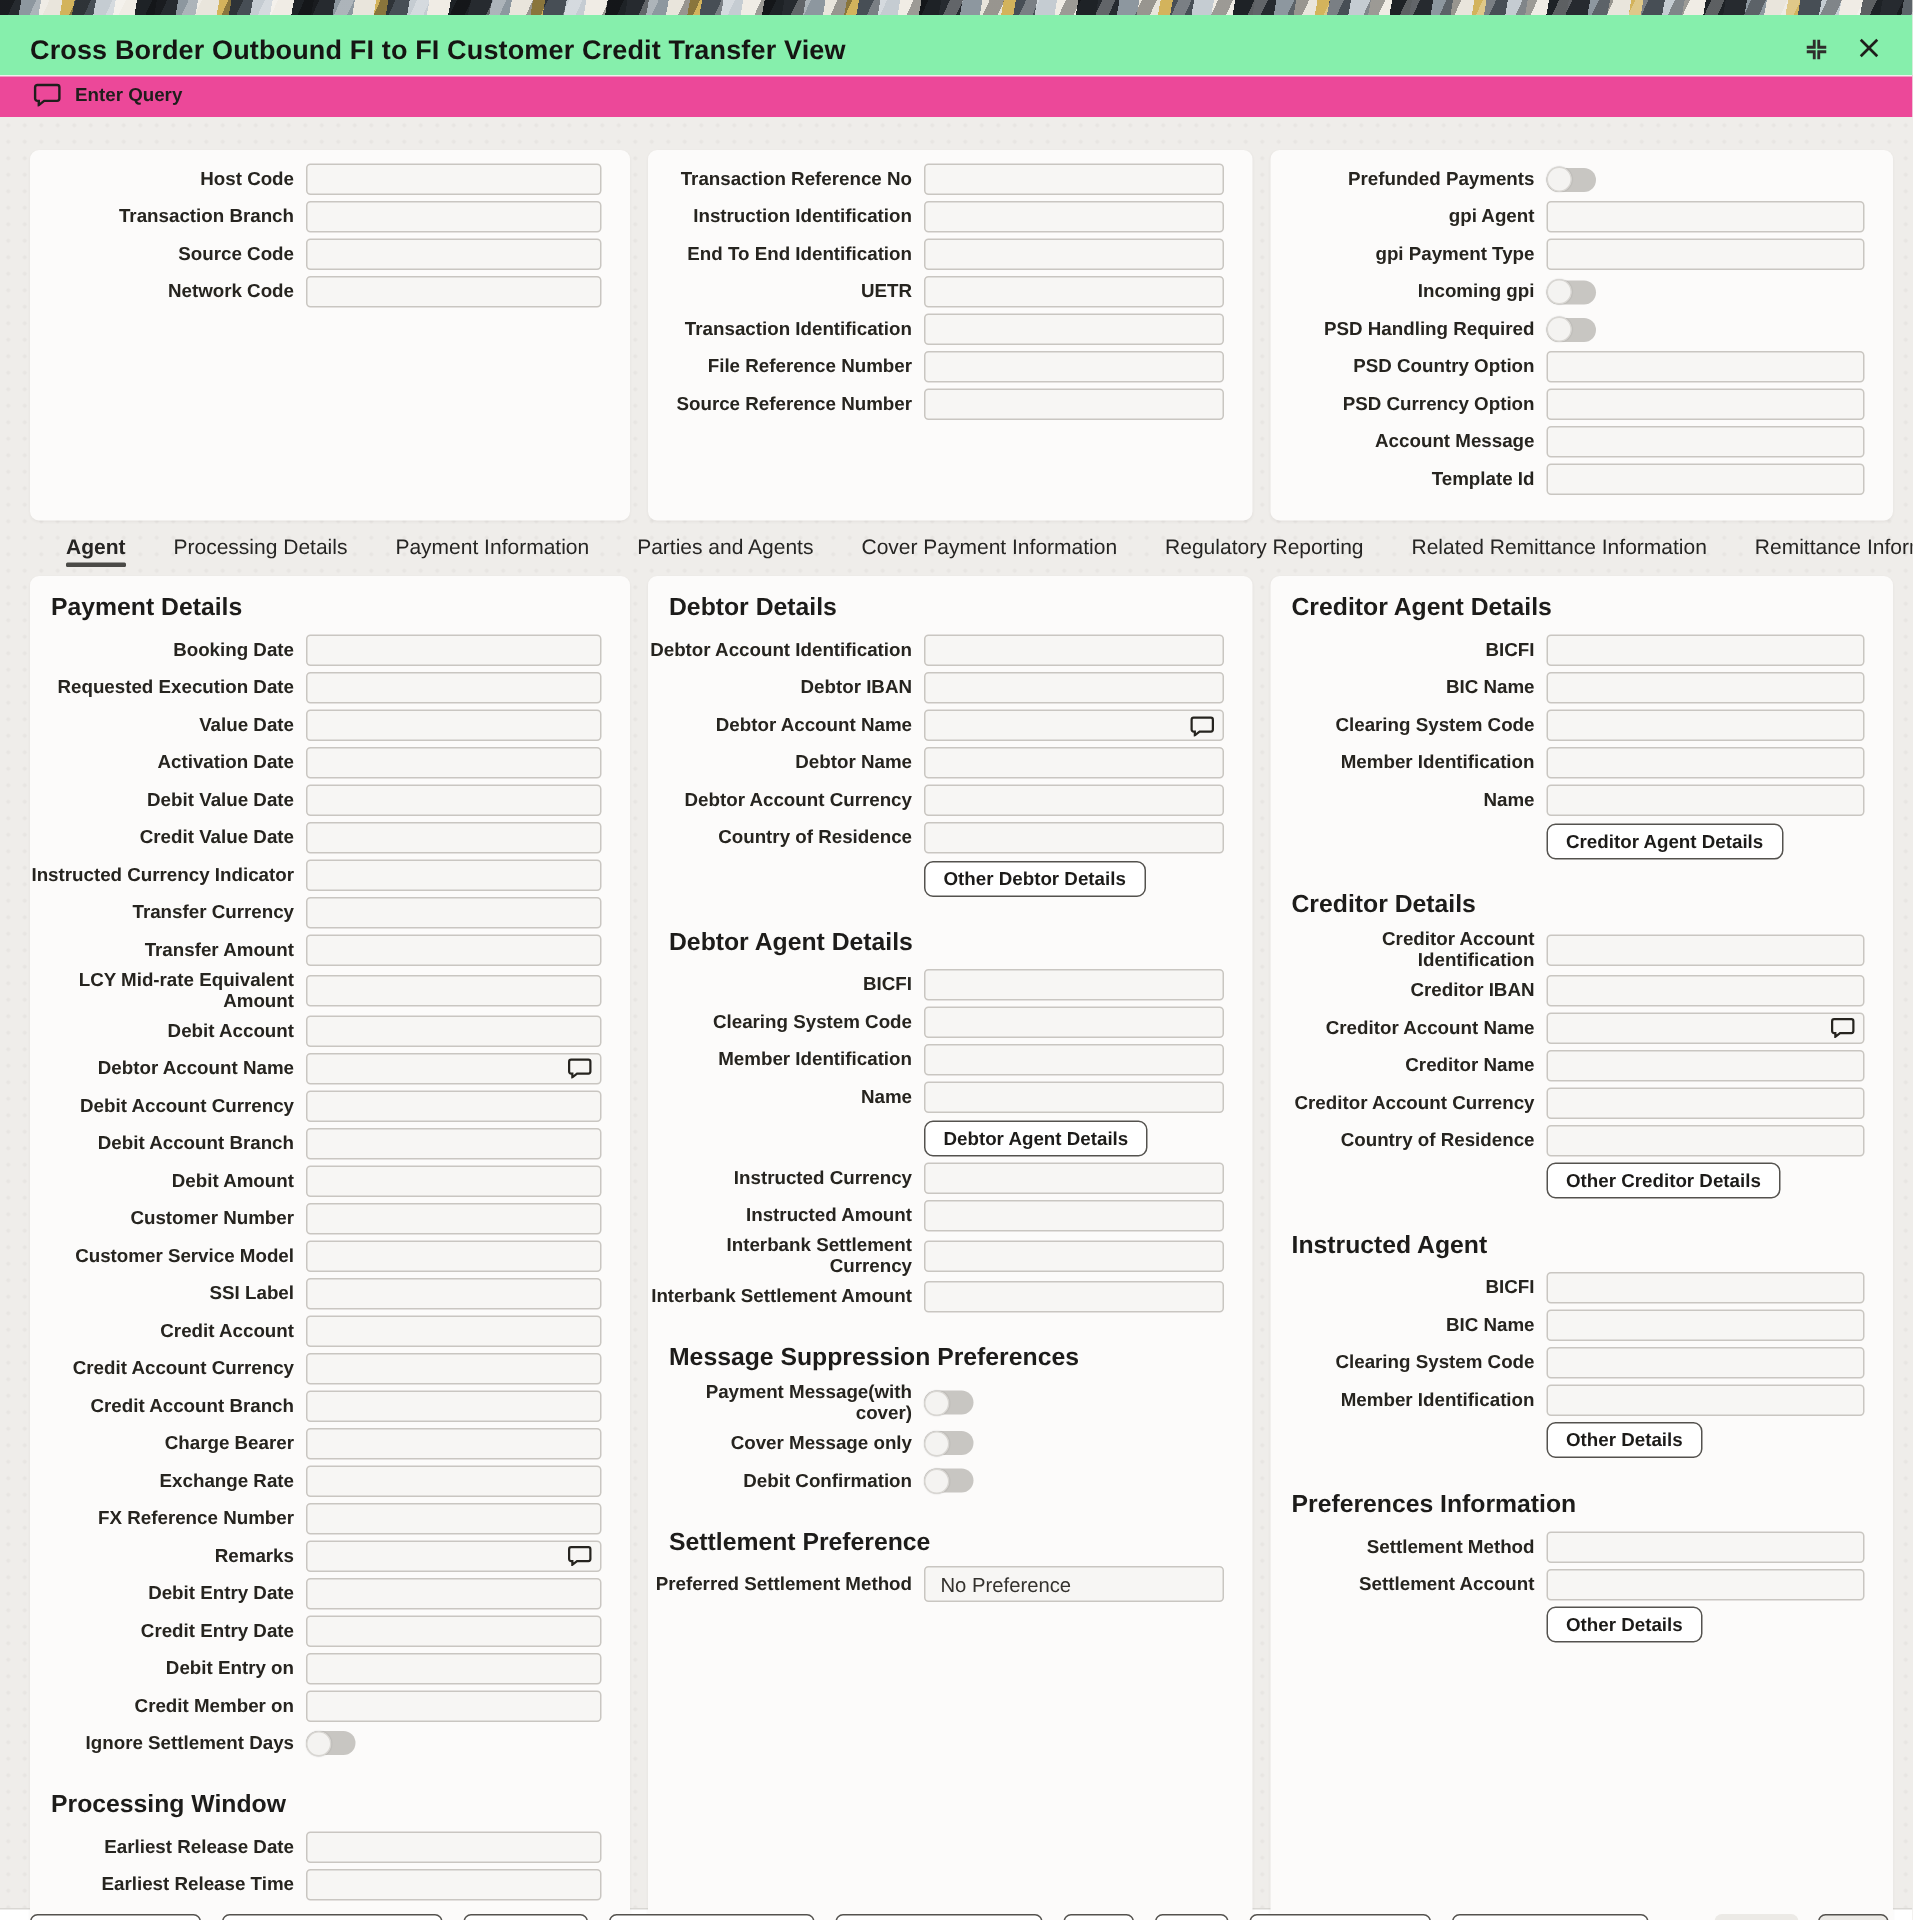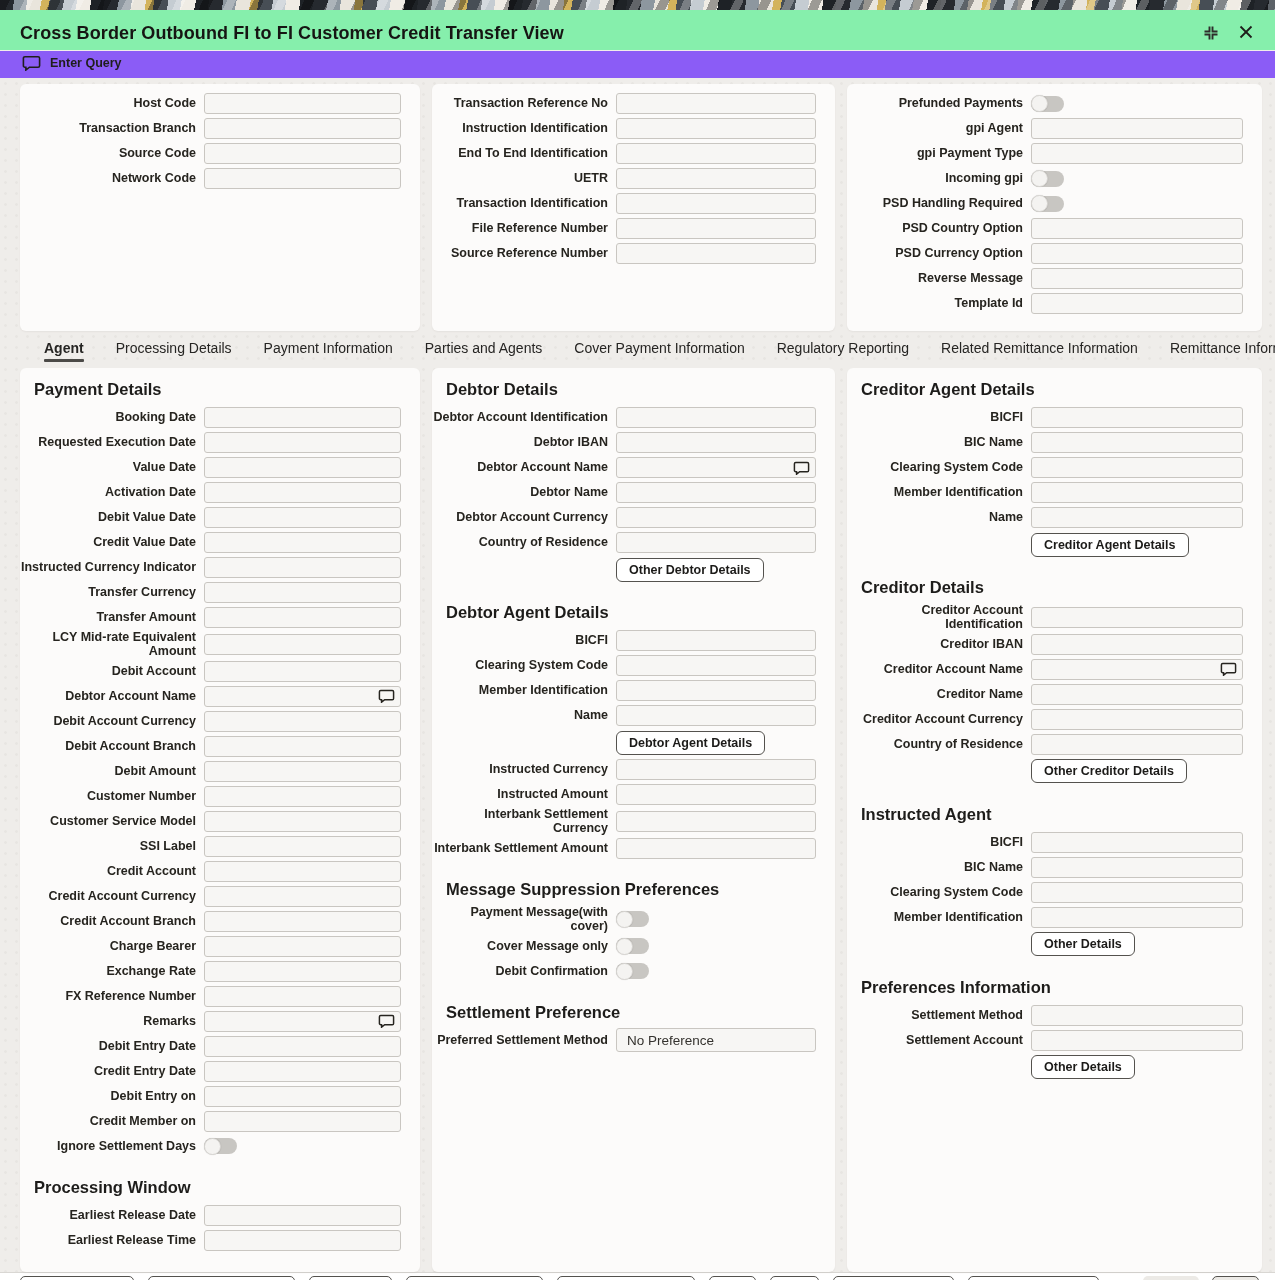--- a/index.html
+++ b/index.html
@@ -19,33 +19,33 @@
   .titlebar{
     height:40px; background:#86efac;
     display:flex; align-items:center; justify-content:space-between;
     padding:8px 18px 2px 20px;
   }
   .page-title{ font-size:18px; font-weight:700; color:#161513; letter-spacing:.1px; }
   .win-controls{ display:flex; align-items:center; gap:16px; }
   .win-icon{ width:20px; height:20px; cursor:pointer; display:inline-flex; }
 
   .query-row{
-    height:28px; background:#8b5cf6; border-top:1px solid #f0eeeb;
+    height:28px; background:#ec4899; border-top:1px solid #f0eeeb;
     display:flex; align-items:center; gap:9px; padding:0 20px 4px 22px;
   }
   .query-label{ font-size:12.5px; font-weight:700; color:#1f1e1c; }
 
   .content{
     height:1194px;
     padding:6px 13px 0 20px;
     background-color:#efedea;
     background-image:radial-gradient(rgba(90,85,75,.05) 1px, transparent 1.6px);
     background-size:11px 11px;
   }
-  .grid{ display:grid; grid-template-columns:400px 403px 415px; column-gap:12px; }
+  .grid{ display:grid; grid-template-columns:400px 403px 415px; column-gap:12px;margin-top:16px; }
   .panel{
     background:#fcfbfa; border-radius:6px;
     box-shadow:0 1px 2px rgba(60,55,45,.06);
     padding:7px 0 4px 0;
     overflow:hidden;
   }
   .top-grid .panel{ height:247px; }
   .main-grid .panel{ height:904px; }
 
   .row{ display:flex; align-items:center; min-height:25px; }
@@ -266,21 +266,21 @@
             <div class="input-wrap plain"><input type="text" readonly="" style=""></div>
           </div>
         </div>
         <div class="row">
           <label class="lbl">PSD Currency Option</label>
           <div class="ctl">
             <div class="input-wrap plain"><input type="text" readonly="" style=""></div>
           </div>
         </div>
         <div class="row">
-          <label class="lbl">Reverse Message</label>
+          <label class="lbl">Account Message</label>
           <div class="ctl">
             <div class="input-wrap plain"><input type="text" readonly="" style=""></div>
           </div>
         </div>
         <div class="row">
           <label class="lbl">Template Id</label>
           <div class="ctl">
             <div class="input-wrap plain"><input type="text" readonly="" style=""></div>
           </div>
         </div>

